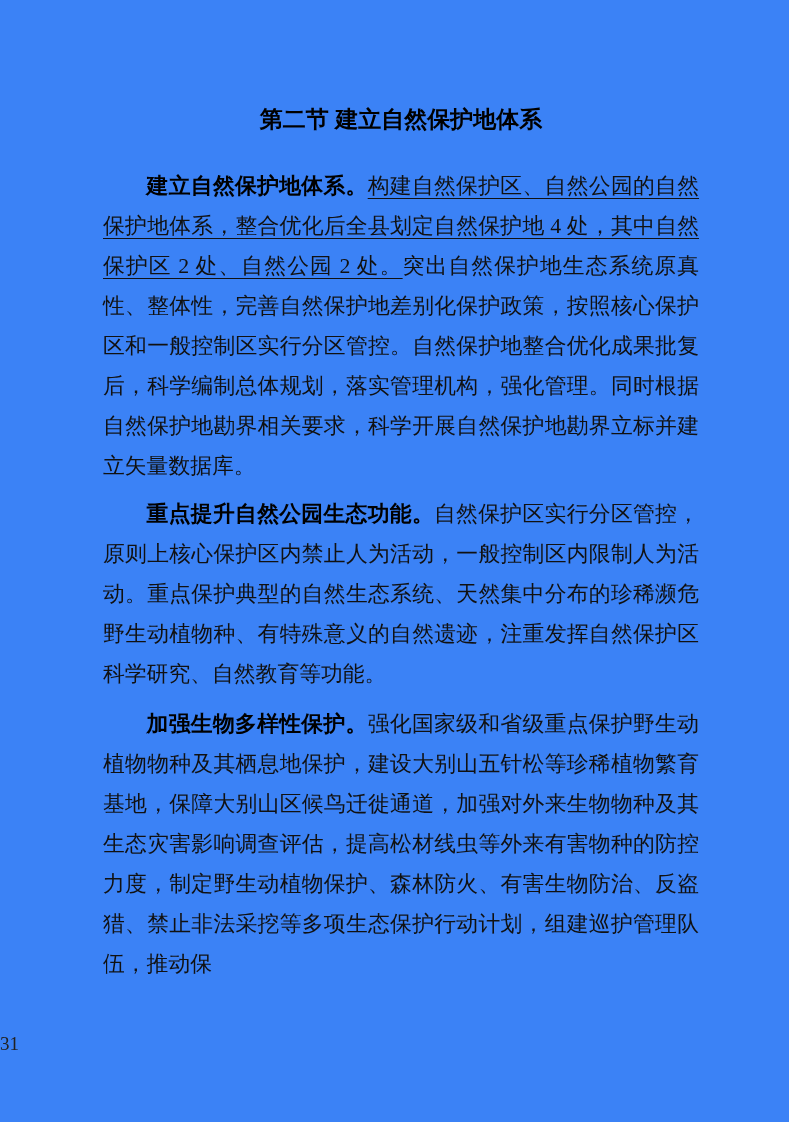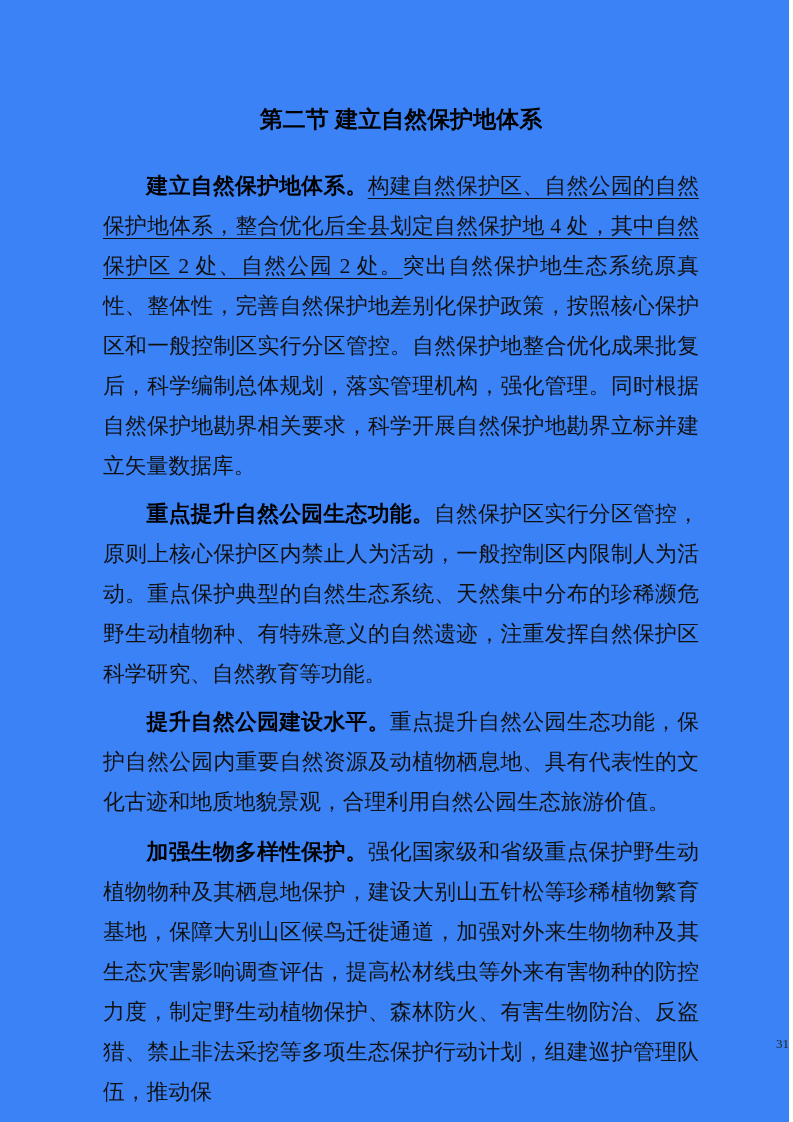--- a/index.html
+++ b/index.html
@@ -53,41 +53,40 @@
   .ul-passage {
     text-decoration: underline;
     text-decoration-thickness: 1px;
     text-underline-offset: 5px;
   }
   .page-number {
     position: absolute;
     top: 1035px;
     left: 0;
     width: 100%;
-    text-align: right;
-    font-size: 13px;
+    text-align: left;
+    font-size: 19px;
     line-height: 18px;
     color: #222222;
   }
 </style>
 </head>
 <body>
 
 <div class="page">
   <div class="content">
 
     <h1 class="title">第二节 建立自然保护地体系</h1>
 
     <div class="bodytext">
 
       <p class="para"><span class="lead">建立自然保护地体系。</span><span class="ul-passage">构建自然保护区、自然公园的自然保护地体系，整合优化后全县划定自然保护地 4 处，其中自然保护区 2 处、自然公园 2 处。</span><span>突出自然保护地生态系统原真性、整体性，完善自然保护地差别化保护政策，按照核心保护区和一般控制区实行分区管控。自然保护地整合优化成果批复后，科学编制总体规划，落实管理机构，强化管理。同时根据自然保护地勘界相关要求，科学开展自然保护地勘界立标并建立矢量数据库。</span></p>
 
       <p class="para"><span class="lead">重点提升自然公园生态功能。</span><span>自然保护区实行分区管控，原则上核心保护区内禁止人为活动，一般控制区内限制人为活动。重点保护典型的自然生态系统、天然集中分布的珍稀濒危野生动植物种、有特殊意义的自然遗迹，注重发挥自然保护区科学研究、自然教育等功能。</span></p>
 
-      <p class="para"><span class="lead">提升自然公园建设水平。</span><span>重点提升自然公园生态功能，保护自然公园内重要自然资源及动植物栖息地、具有代表性的文化古迹和地质地貌景观，合理利用自然公园生态旅游价值。</span></p>
 
       <p class="para spaced"><span class="lead">加强生物多样性保护。</span><span>强化国家级和省级重点保护野生动植物物种及其栖息地保护，建设大别山五针松等珍稀植物繁育基地，保障大别山区候鸟迁徙通道，加强对外来生物物种及其生态灾害影响调查评估，提高松材线虫等外来有害物种的防控力度，制定野生动植物保护、森林防火、有害生物防治、反盗猎、禁止非法采挖等多项生态保护行动计划，组建巡护管理队伍，推动保</span></p>
 
     </div>
   </div>
 
   <div class="page-number">31</div>
 </div>
 
 </body></html>

